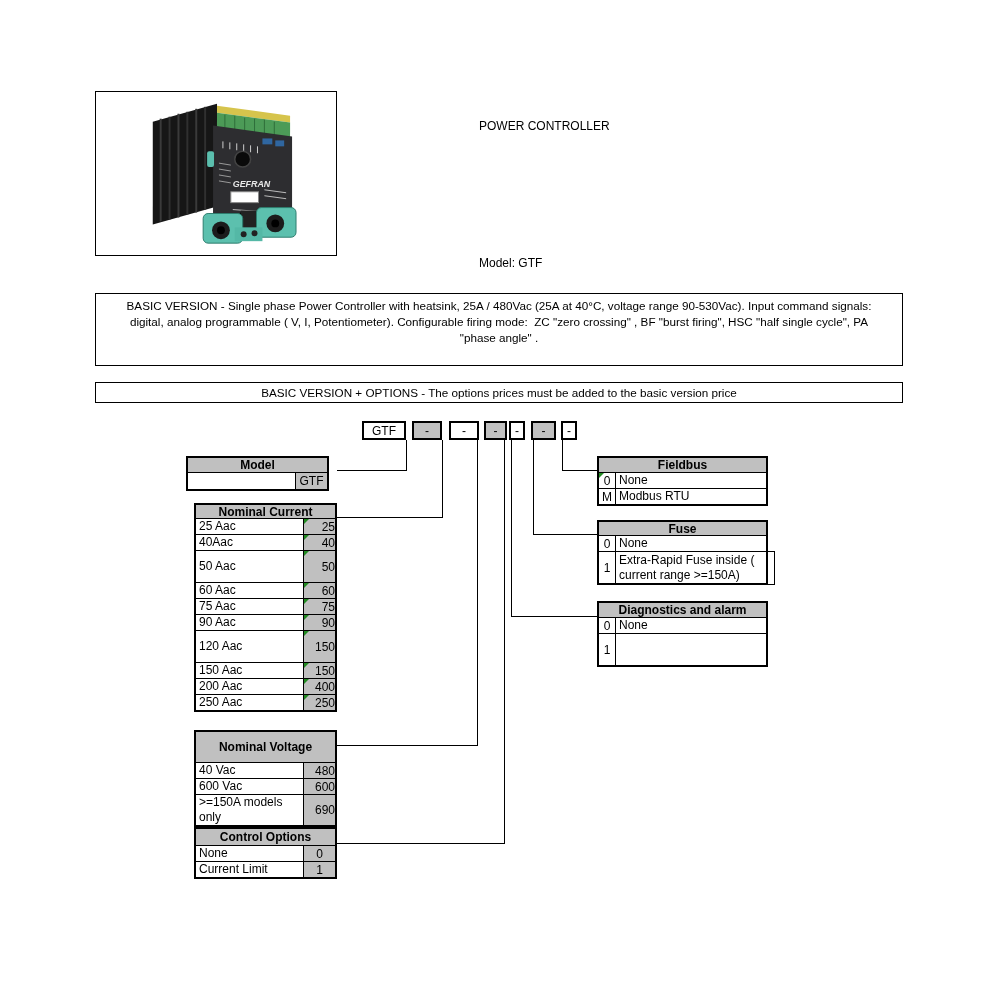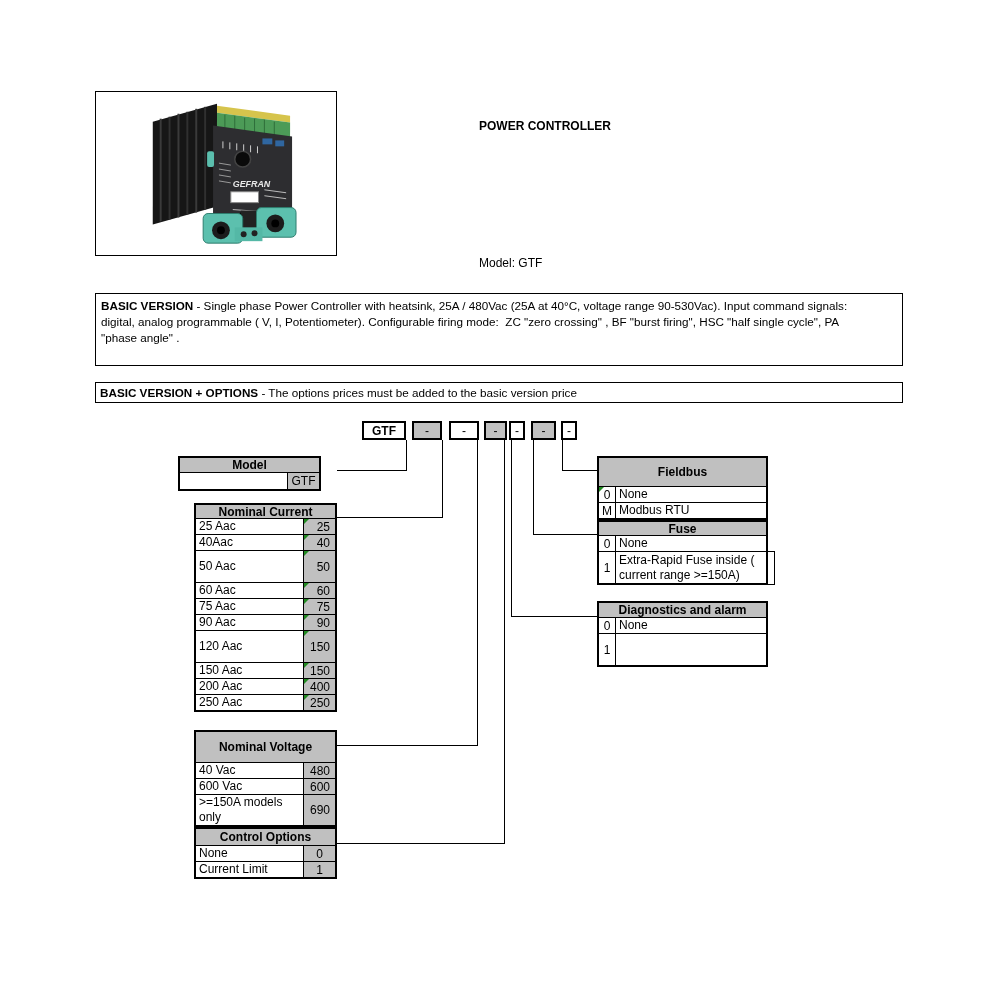--- a/index.html
+++ b/index.html
@@ -1,35 +1,35 @@
 <!DOCTYPE html>
 <html><head>
 <meta charset="utf-8">
 <style>
   html,body{margin:0;padding:0;background:#fff;}
   #sheet{position:relative;width:1000px;height:1000px;background:#ffffff;
          font-family:"Liberation Sans","DejaVu Sans",sans-serif;font-size:12px;color:#000;overflow:hidden;}
   .abs{position:absolute;}
-  .bold{font-weight:bold;}
+  .bold{font-weight:normal;}
   .box{position:absolute;border:1px solid #000;box-sizing:border-box;background:#fff;font-style:italic;}
   .txtbox{position:absolute;border:1px solid #000;box-sizing:border-box;background:#fff;
-          padding:4px 5px;font-size:11.7px;line-height:16px;overflow:hidden;}
+          padding:4px 5px;font-size:11.7px;line-height:16px;overflow:hidden;text-align:center;}
   .pline{white-space:pre;}
   .cbox{position:absolute;top:421px;height:19px;border:2px solid #000;box-sizing:border-box;
         display:flex;align-items:center;justify-content:center;background:#fff;}
   .cbox.gray{background:#c0c0c0;}
   .ln{position:absolute;background:#000;}
   .tbl{position:absolute;border:2px solid #000;box-sizing:border-box;background:#fff;}
   .hdr{background:#c0c0c0;font-weight:bold;display:flex;align-items:center;justify-content:center;
        box-sizing:border-box;overflow:hidden;}
   .trow{display:flex;border-top:1px solid #000;box-sizing:border-box;}
   .lcell{flex:1;display:flex;align-items:center;padding-left:3px;line-height:15px;overflow:hidden;}
   .vcell{width:32px;border-left:1px solid #000;background:#c0c0c0;display:flex;align-items:center;
          position:relative;box-sizing:border-box;overflow:visible;}
-  .v-right{justify-content:flex-end;padding-right:5px;}
+  .v-right{justify-content:flex-end;}
   .v-center{justify-content:center;}
   .ccell{width:17px;border-right:1px solid #000;display:flex;align-items:center;justify-content:center;
          position:relative;box-sizing:border-box;}
   .dcell{flex:1;display:flex;align-items:center;padding-left:3px;line-height:15px;overflow:hidden;}
   .gt{position:absolute;top:0;left:0;width:0;height:0;border-top:5px solid #228B22;border-right:5px solid transparent;}
   .overlay{position:absolute;border:1px solid #000;box-sizing:border-box;background:transparent;pointer-events:none;}
 </style>
 </head>
 <body>
 
@@ -131,21 +131,21 @@
   <div class="ln" style="left:337px;top:745px;width:141px;height:1px"></div>
   <div class="ln" style="left:504px;top:440px;width:1px;height:403px"></div>
   <div class="ln" style="left:337px;top:843px;width:168px;height:1px"></div>
   <div class="ln" style="left:511px;top:440px;width:1px;height:176px"></div>
   <div class="ln" style="left:511px;top:616px;width:86px;height:1px"></div>
   <div class="ln" style="left:533px;top:440px;width:1px;height:94px"></div>
   <div class="ln" style="left:533px;top:534px;width:64px;height:1px"></div>
   <div class="ln" style="left:562px;top:440px;width:1px;height:30px"></div>
   <div class="ln" style="left:562px;top:470px;width:35px;height:1px"></div>
 
-  <div class="tbl" style="left:178px;top:456px;width:143px">
+  <div class="tbl" style="left:186px;top:456px;width:143px">
     <div class="hdr" style="height:14px">Model</div>
     <div class="trow" style="height:17px">
       <div class="lcell"></div>
       <div class="vcell v-center">GTF</div>
     </div>
   </div>
 
   <div class="tbl" style="left:194px;top:503px;width:143px">
     <div class="hdr" style="height:13px">Nominal Current</div>
     <div class="trow" style="height:16px">
@@ -242,21 +242,21 @@
       <div class="lcell">None</div>
       <div class="vcell v-center">0</div>
     </div>
     <div class="trow" style="height:16px">
       <div class="lcell">Current Limit</div>
       <div class="vcell v-center">1</div>
     </div>
   </div>
 
   <div class="tbl" style="left:597px;top:456px;width:171px">
-    <div class="hdr" style="height:28px">Fieldbus</div>
+    <div class="hdr" style="height:14px">Fieldbus</div>
     <div class="trow" style="height:16px">
       <div class="ccell">
           <i class="gt"></i>
           <span>0</span>
         </div>
       <div class="dcell">None</div>
     </div>
     <div class="trow" style="height:16px">
       <div class="ccell">M</div>
       <div class="dcell">Modbus RTU</div>

